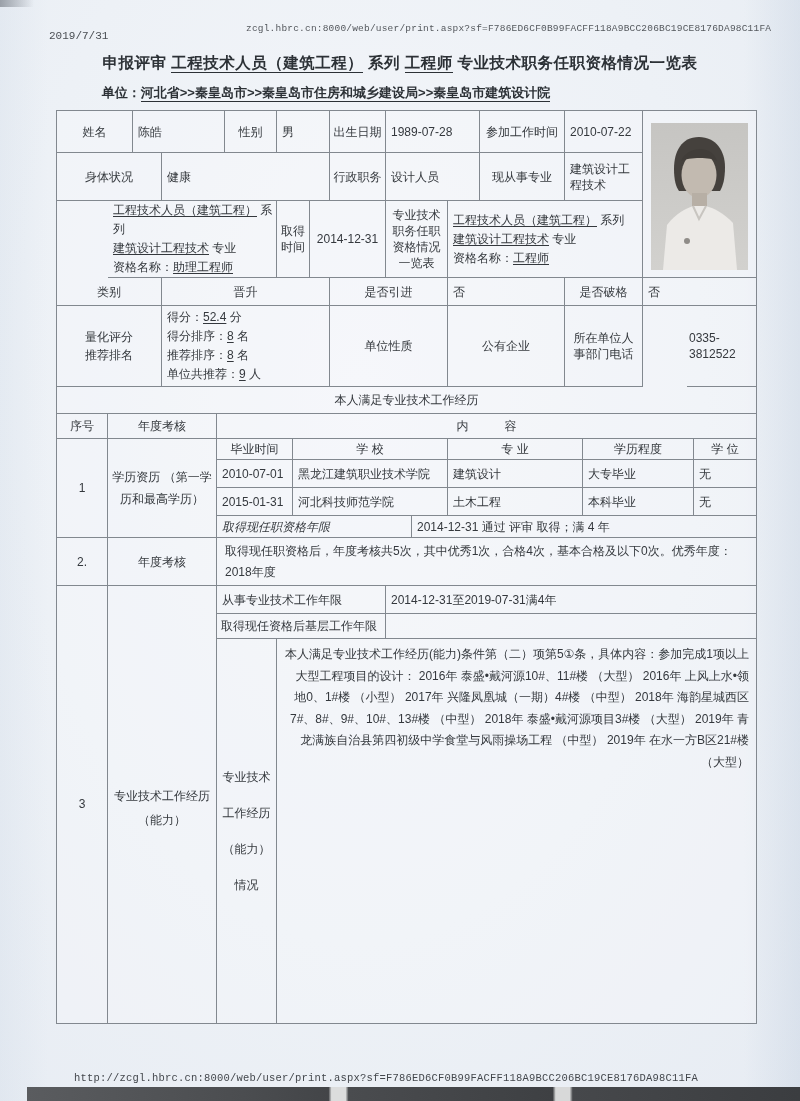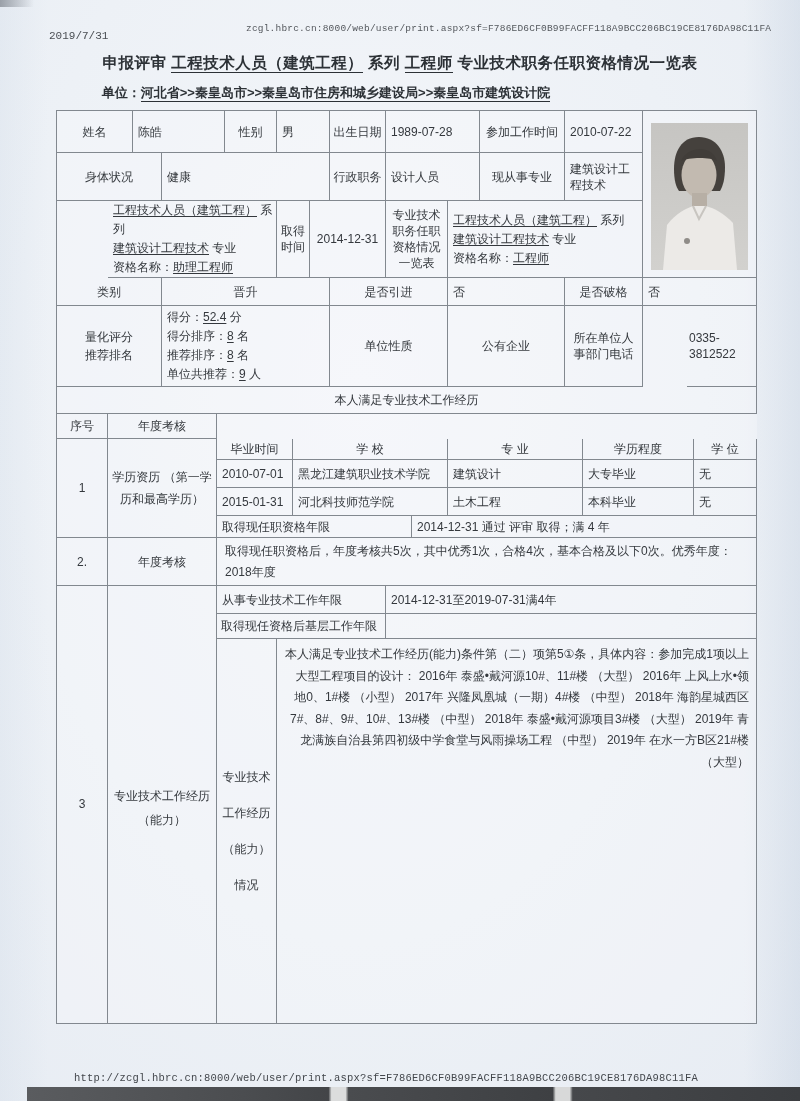--- a/index.html
+++ b/index.html
@@ -79,21 +79,21 @@
   .p-ph-v     {grid-area:5/17/6/19;padding-left:2px;margin-left:44px;}
   .p-sect     {grid-area:6/1/7/19;}
   .p-h-no     {grid-area:7/1/8/2;}
   .p-h-item   {grid-area:7/2/8/5;}
   .p-h-cont   {grid-area:7/5/8/19;}
   .p-edu-no   {grid-area:8/1/12/2;}
   .p-edu-item {grid-area:8/2/12/5;line-height:22px;}
   .p-eh-1{grid-area:8/5/9/8;}  .p-eh-2{grid-area:8/8/9/13;}  .p-eh-3{grid-area:8/13/9/16;}  .p-eh-4{grid-area:8/16/9/18;}  .p-eh-5{grid-area:8/18/9/19;}
   .p-e1-1{grid-area:9/5/10/8;} .p-e1-2{grid-area:9/8/10/13;} .p-e1-3{grid-area:9/13/10/16;} .p-e1-4{grid-area:9/16/10/18;} .p-e1-5{grid-area:9/18/10/19;}
   .p-e2-1{grid-area:10/5/11/8;}.p-e2-2{grid-area:10/8/11/13;}.p-e2-3{grid-area:10/13/11/16;}.p-e2-4{grid-area:10/16/11/18;}.p-e2-5{grid-area:10/18/11/19;}
-  .p-ey-l {grid-area:11/5/12/12;}
+  .p-ey-l {grid-area:11/5/12/12;font-style:italic;}
   .p-ey-v {grid-area:11/12/12/19;}
   .p-ap-no   {grid-area:12/1/13/2;}
   .p-ap-item {grid-area:12/2/13/5;}
   .p-ap-v    {grid-area:12/5/13/19;padding:2px 8px;}
   .p-exp-no  {grid-area:13/1/16/2;align-items:flex-start;padding-top:210px;}
   .p-exp-item{grid-area:13/2/16/5;align-items:flex-start;padding-top:198px;line-height:24px;}
   .p-wy-l {grid-area:13/5/14/11;}
   .p-wy-v {grid-area:13/11/14/19;}
   .p-by-l {grid-area:14/5/15/11;padding-left:4px;}
   .p-by-v {grid-area:14/11/15/19;}
@@ -199,20 +199,21 @@
   </div>
   <div class="cell p-ut-l">单位性质</div>
   <div class="cell p-ut-v">公有企业</div>
   <div class="cell p-ph-l">所在单位人事部门电话</div>
   <div class="cell left p-ph-v">0335-3812522</div>
 
   <div class="cell p-sect">本人满足专业技术工作经历</div>
 
   <div class="cell p-h-no">序号</div>
   <div class="cell p-h-item">年度考核</div>
+  <div class="cell p-h-cont">内　　　容</div>
 
   <div class="cell p-edu-no">1</div>
   <div class="cell p-edu-item">学历资历 （第一学历和最高学历）</div>
   <div class="cell subhdr p-eh-1">毕业时间</div>
   <div class="cell subhdr p-eh-2">学 校</div>
   <div class="cell subhdr p-eh-3">专 业</div>
   <div class="cell subhdr p-eh-4">学历程度</div>
   <div class="cell subhdr p-eh-5">学 位</div>
 
   <div class="cell left p-e1-1">2010-07-01</div>

